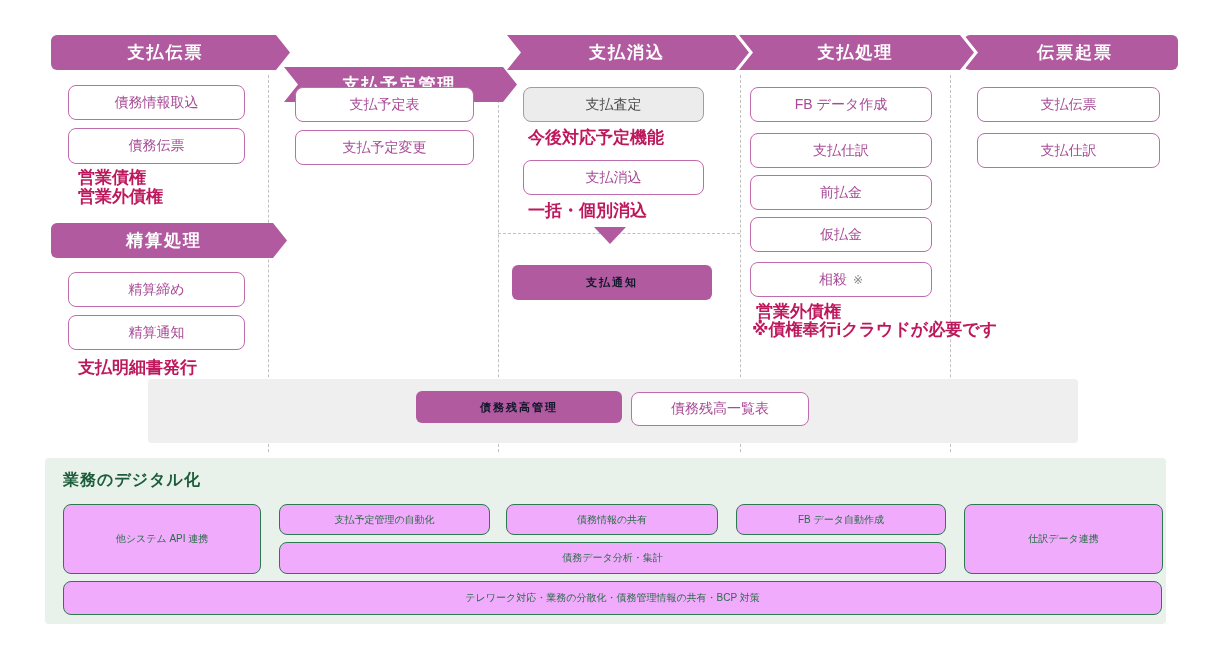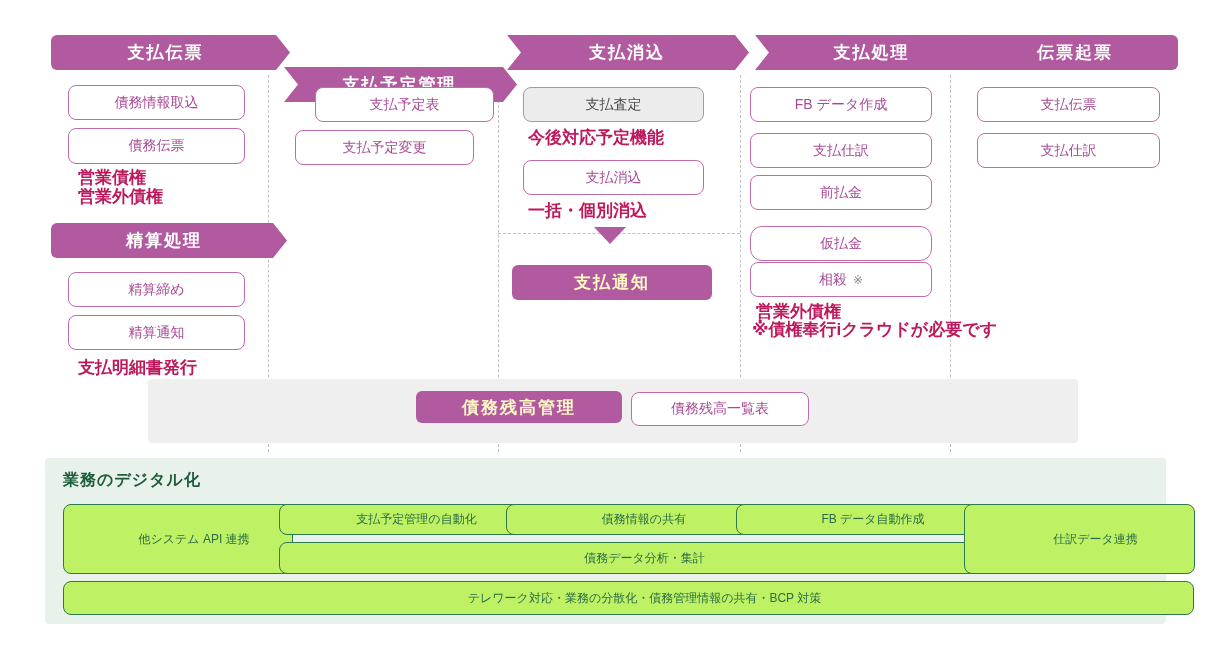--- a/index.html
+++ b/index.html
@@ -17,88 +17,88 @@
   .band-mid{clip-path:polygon(0 0,calc(100% - 14px) 0,100% 50%,calc(100% - 14px) 100%,0 100%,14px 50%);padding-left:6px;padding-right:8px;}
   .band-last{border-radius:6px;clip-path:polygon(0 0,100% 0,100% 100%,0 100%,14px 50%);padding-left:8px;}
   
   .pbox{
     position:absolute;background:#ffffff;border:1.5px solid #bf6cad;border-radius:8px;
     display:flex;align-items:center;justify-content:center;
     color:#a74b96;font-size:14px;z-index:2;
   }
   .pbox-gray{border:1.2px solid #9e9e9e;background:#ececec;color:#4c4c4c;}
   .solidbox{
-    position:absolute;background:#b25a9f;border-radius:6px;color:#fef9c3;
+    position:absolute;background:#b25a9f;border-radius:6px;color:#0f172a;
     display:flex;align-items:center;justify-content:center;
-    font-size:17px;font-weight:bold;letter-spacing:2px;z-index:2;
+    font-size:11px;font-weight:bold;letter-spacing:2px;z-index:2;
   }
   .note{position:absolute;color:#be185d;font-size:17px;white-space:nowrap;z-index:2;font-weight:bold;}
   .mark{color:#8a8a8a;font-size:12px;margin-left:6px;}
   
   .vsep{position:absolute;width:0;border-left:1px dashed #c0c0c0;z-index:0;}
   .hsep{position:absolute;height:0;border-top:1px dashed #c0c0c0;z-index:1;}
   .tri-down{
     position:absolute;width:0;height:0;z-index:2;
     border-left:16px solid transparent;border-right:16px solid transparent;
     border-top:17px solid #b25a9f;
   }
   
   .grayband{position:absolute;left:148px;top:379px;width:930px;height:64px;background:#efefef;border-radius:4px;z-index:1;}
   
   .greenzone{position:absolute;left:45px;top:458px;width:1121px;height:166px;background:#e8f1ea;border-radius:4px;z-index:1;}
   .gtitle{position:absolute;color:#1d5c3a;font-size:16px;font-weight:bold;letter-spacing:1px;z-index:2;}
   .gbox{
-    position:absolute;background:#bef264;border:1.5px solid #2d7a50;border-radius:8px;
+    position:absolute;background:#f0abfc;border:1.5px solid #2d7a50;border-radius:8px;
     display:flex;align-items:center;justify-content:center;
-    color:#2a6c47;font-size:12px;z-index:2;padding-left:32px;
+    color:#2a6c47;font-size:10px;z-index:2;
   }
 </style>
 </head>
 <body>
 
 <div id="stage">
 
   <div class="vsep" style="left:268px;top:75px;height:377px;"></div>
   <div class="vsep" style="left:498px;top:75px;height:377px;"></div>
   <div class="vsep" style="left:740px;top:75px;height:377px;"></div>
   <div class="vsep" style="left:950px;top:75px;height:377px;"></div>
 
   <div class="band band-first" style="left:51px;top:35px;width:229px;">支払伝票</div>
   <div class="band band-mid" style="left:284px;top:35px;width:219px;margin-top:32px;">支払予定管理</div>
   <div class="band band-mid" style="left:507px;top:35px;width:228px;">支払消込</div>
-  <div class="band band-mid" style="left:755px;top:35px;width:221px;">支払処理</div>
+  <div class="band band-mid" style="left:739px;top:35px;width:221px;">支払処理</div>
   <div class="band band-last" style="left:964px;top:35px;width:206px;">伝票起票</div>
 
   <div class="pbox" style="left:68px;top:85px;width:175px;height:33px;">債務情報取込</div>
   <div class="pbox" style="left:68px;top:128px;width:175px;height:34px;">債務伝票</div>
   <div class="note" style="left:78px;top:166px;">営業債権</div>
   <div class="note" style="left:78px;top:185px;">営業外債権</div>
 
   <div class="band band-first" style="left:51px;top:223px;width:226px;">精算処理</div>
   <div class="pbox" style="left:68px;top:272px;width:175px;height:33px;">精算締め</div>
   <div class="pbox" style="left:68px;top:315px;width:175px;height:33px;">精算通知</div>
   <div class="note" style="left:78px;top:356px;">支払明細書発行</div>
 
-  <div class="pbox" style="left:295px;top:87px;width:177px;height:33px;margin-left:20px;">支払予定表</div>
+  <div class="pbox" style="left:295px;top:87px;width:177px;height:33px;">支払予定表</div>
   <div class="pbox" style="left:295px;top:130px;width:177px;height:33px;">支払予定変更</div>
 
   <div class="pbox pbox-gray" style="left:523px;top:87px;width:179px;height:33px;">支払査定</div>
   <div class="note" style="left:528px;top:126px;">今後対応予定機能</div>
   <div class="pbox" style="left:523px;top:160px;width:179px;height:33px;">支払消込</div>
   <div class="note" style="left:528px;top:199px;">一括・個別消込</div>
 
   <div class="hsep" style="left:498px;top:233px;width:242px;"></div>
   <div class="tri-down" style="left:594px;top:227px;"></div>
 
   <div class="solidbox" style="left:512px;top:265px;width:200px;height:35px;">支払通知</div>
 
   <div class="pbox" style="left:750px;top:87px;width:180px;height:33px;">FB データ作成</div>
   <div class="pbox" style="left:750px;top:133px;width:180px;height:33px;">支払仕訳</div>
   <div class="pbox" style="left:750px;top:175px;width:180px;height:33px;">前払金</div>
-  <div class="pbox" style="left:750px;top:226px;width:180px;height:33px;border-radius:12px;">仮払金</div>
+  <div class="pbox" style="left:750px;top:217px;width:180px;height:33px;">仮払金</div>
   <div class="pbox" style="left:750px;top:262px;width:180px;height:33px;">
     <span>相殺</span>
     <span class="mark">※</span>
   </div>
   <div class="note" style="left:756px;top:300px;">営業外債権</div>
   <div class="note" style="left:752px;top:318px;">※債権奉行iクラウドが必要です</div>
 
   <div class="pbox" style="left:977px;top:87px;width:181px;height:33px;">支払伝票</div>
   <div class="pbox" style="left:977px;top:133px;width:181px;height:33px;">支払仕訳</div>
 

